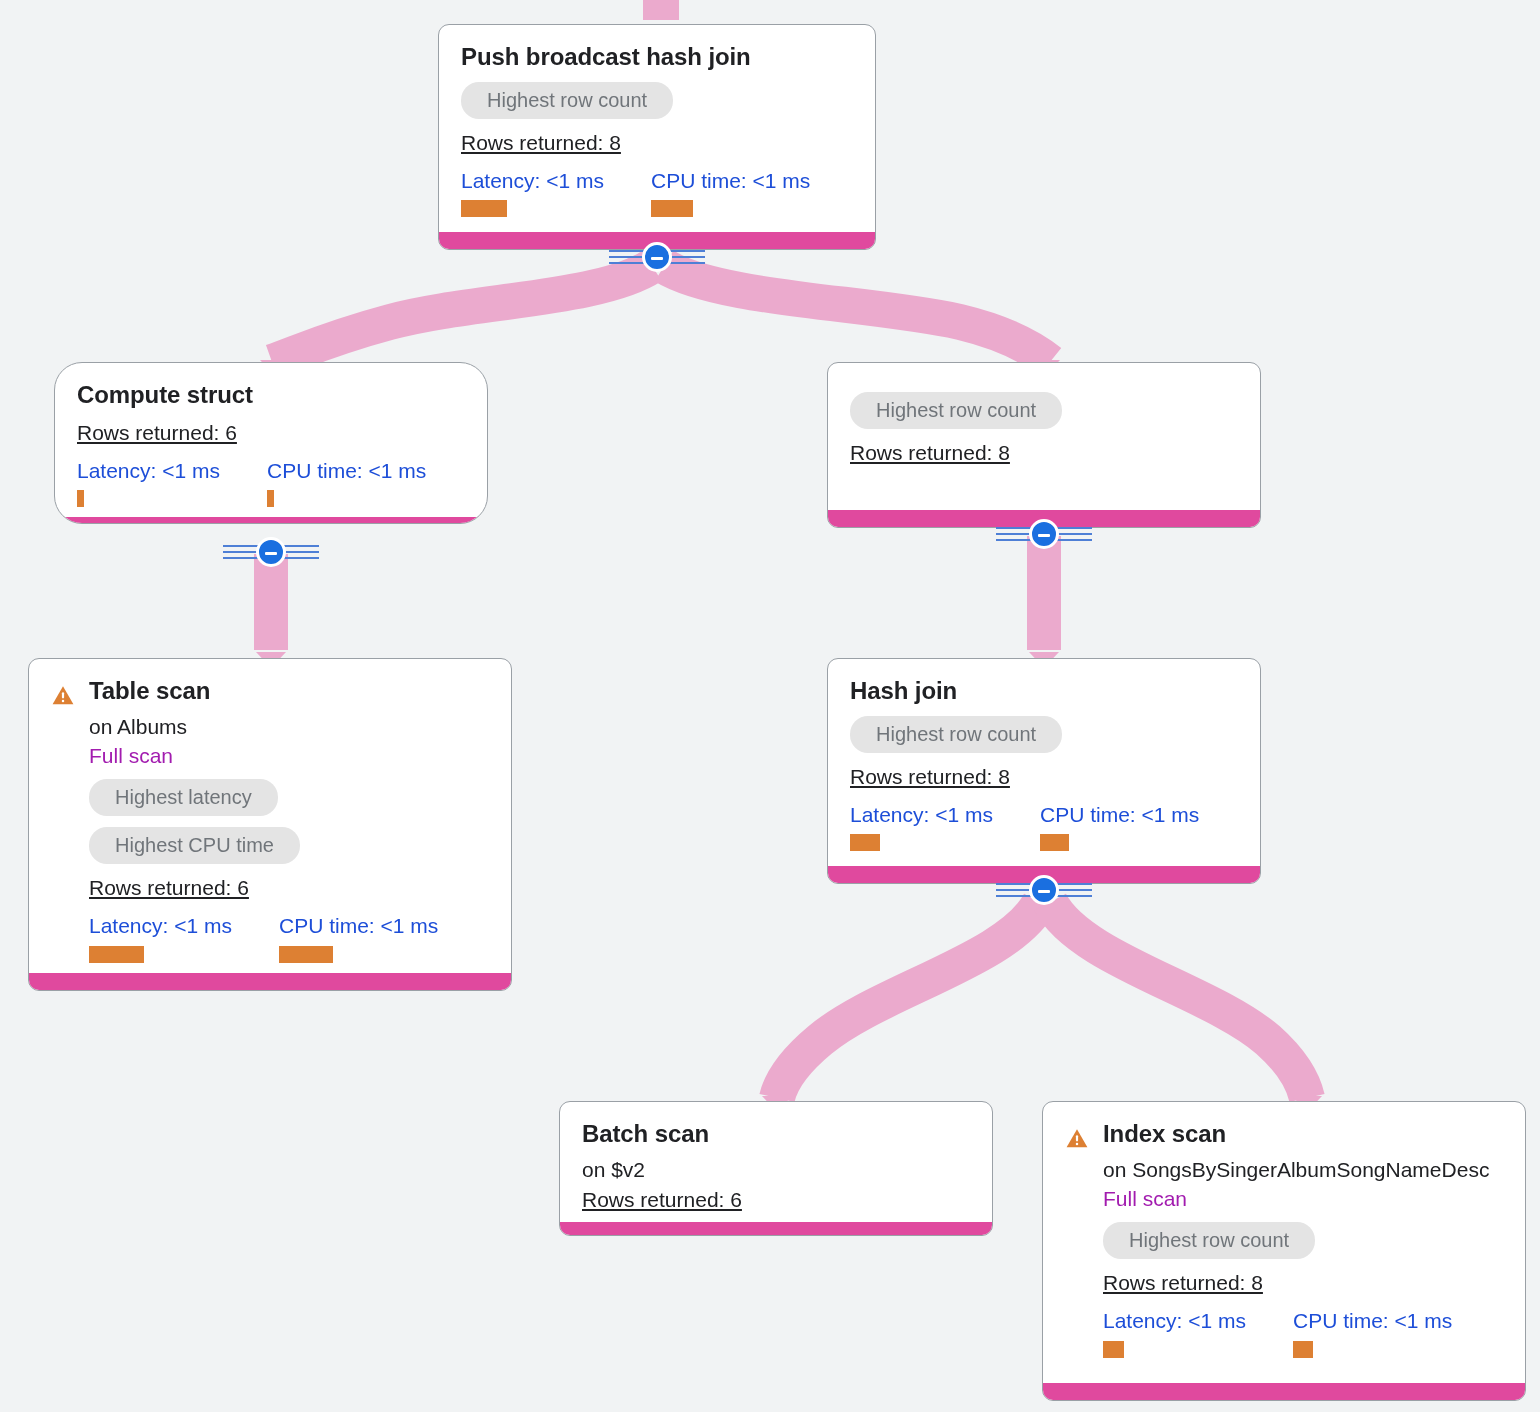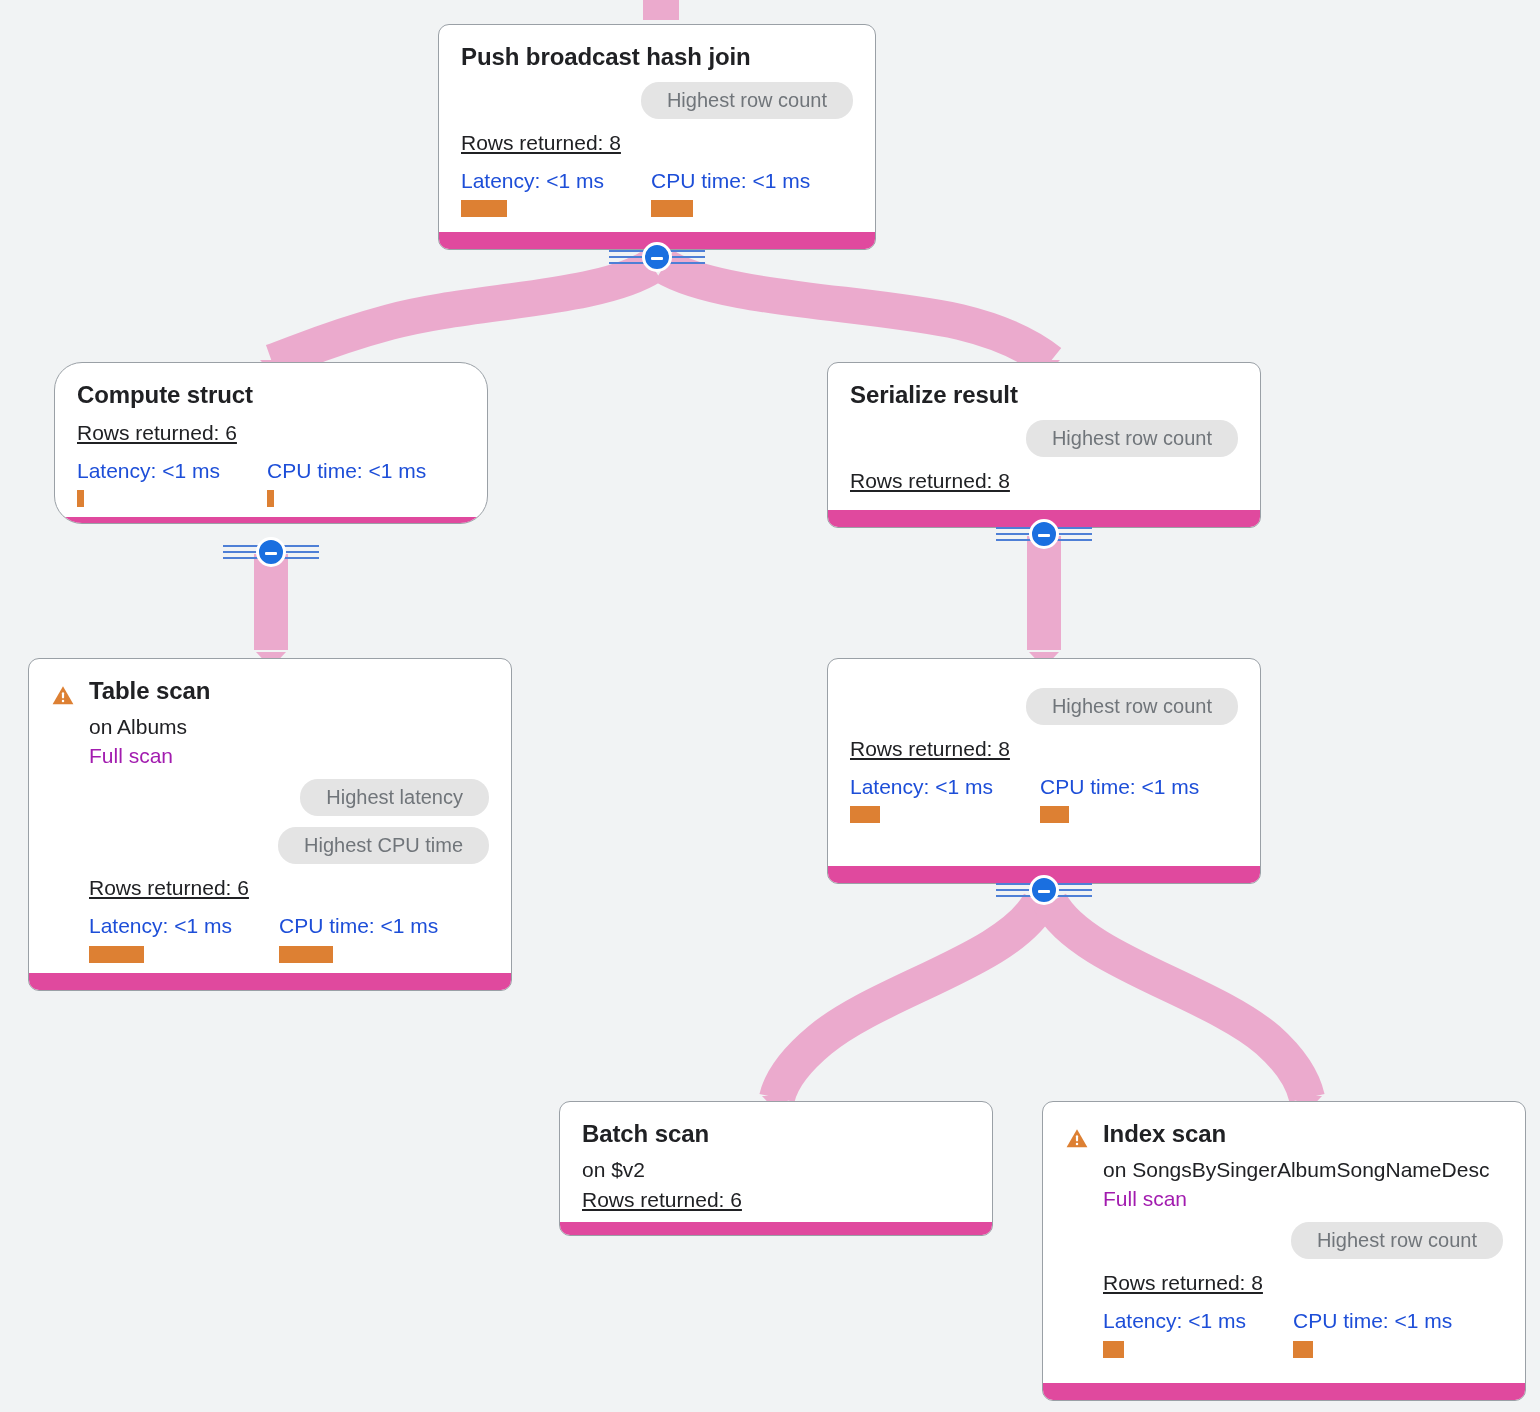--- a/index.html
+++ b/index.html
@@ -65,21 +65,21 @@
     display:inline-block;
     background:#E4E4E4;
     color:#70757A;
     font-size:20px;
     border-radius:18px;
     padding:6px 26px 7px 26px;
     margin-top:9px;
     line-height:1.2;
     white-space:nowrap;
   }
-  .badge-row{margin-top:2px;text-align:right;}
+  .badge-row{margin-top:2px;}
   .rows{
     font-size:21px;
     color:#202124;
     margin-top:11px;
     line-height:1.2;
     white-space:nowrap;
     text-decoration:underline;
   }
   .metrics{
     display:flex;
@@ -227,21 +227,20 @@
       <line x1="0" y1="15" x2="96" y2="15" stroke="#4E7FD6" stroke-width="2"></line>
       <line x1="0" y1="21" x2="96" y2="21" stroke="#4E7FD6" stroke-width="2"></line>
     </svg>
     <div class="knob"></div>
   </div>
 
   <div class="node" style="left:827px;top:362px;width:434px;height:166px;">
     <div class="node-body">
       <div class="node-head">
         <div class="head-text">
-          <div class="title">Serialize result</div>
           <div class="badge-row">
             <span class="badge">Highest row count</span>
           </div>
           <div class="rows">Rows returned: 8</div>
         </div>
       </div>
     </div>
     <div class="footer"></div>
   </div>
   <div class="collapse" style="left:1044px;top:534px;">
@@ -285,20 +284,21 @@
         </div>
       </div>
     </div>
     <div class="footer"></div>
   </div>
 
   <div class="node" style="left:827px;top:658px;width:434px;height:226px;">
     <div class="node-body">
       <div class="node-head">
         <div class="head-text">
+          <div class="title">Hash join</div>
           <div class="badge-row">
             <span class="badge">Highest row count</span>
           </div>
           <div class="rows">Rows returned: 8</div>
           <div class="metrics">
             <div class="metric" style="width:190px;">
               <div class="metric-label">Latency: &lt;1 ms</div>
               <div class="metric-bar" style="width:30px;"></div>
             </div>
             <div class="metric">

